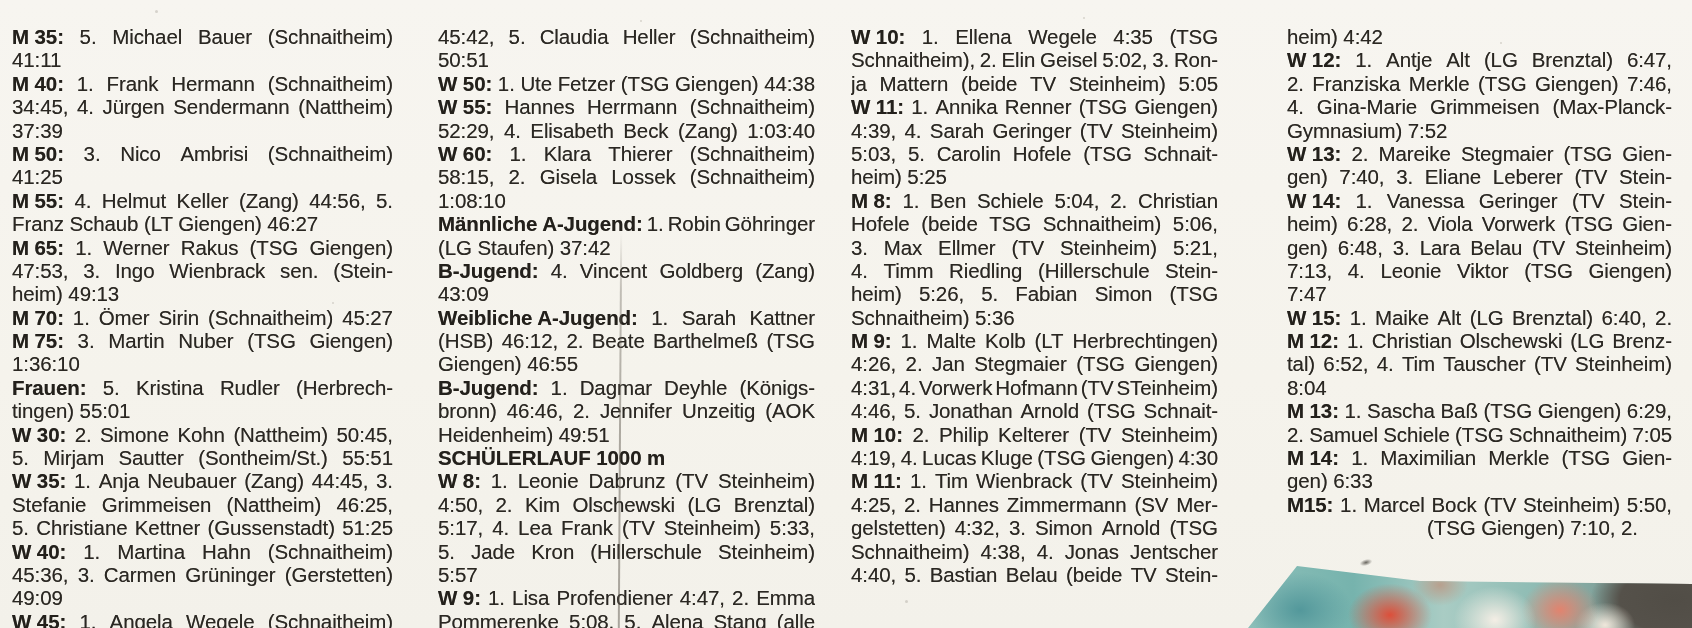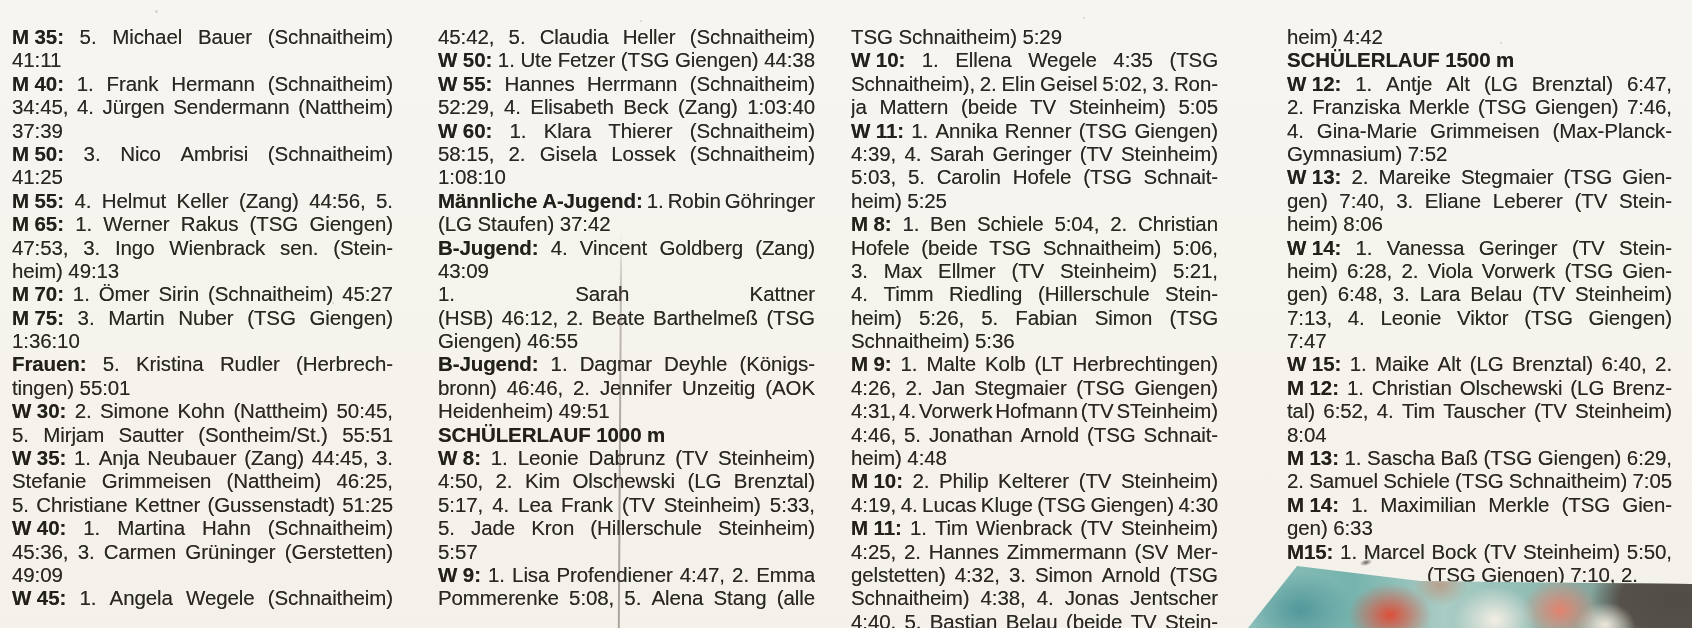--- a/index.html
+++ b/index.html
@@ -90,20 +90,21 @@
       <div class="line l">41:25</div>
       <div class="line j">
         <span class="b">M 55:</span>
         <span>4.</span>
         <span>Helmut</span>
         <span>Keller</span>
         <span>(Zang)</span>
         <span>44:56,</span>
         <span>5.</span>
       </div>
+      <div class="line l">Franz Schaub (LT Giengen) 46:27</div>
       <div class="line j">
         <span class="b">M 65:</span>
         <span>1.</span>
         <span>Werner</span>
         <span>Rakus</span>
         <span>(TSG</span>
         <span>Giengen)</span>
       </div>
       <div class="line j">
         <span>47:53,</span>
@@ -200,20 +201,21 @@
       </div>
     </div>
   <div class="col col-2">
       <div class="line j">
         <span>45:42,</span>
         <span>5.</span>
         <span>Claudia</span>
         <span>Heller</span>
         <span>(Schnaitheim)</span>
       </div>
+      <div class="line l">50:51</div>
       <div class="line j">
         <span class="b">W 50:</span>
         <span>1.</span>
         <span>Ute</span>
         <span>Fetzer</span>
         <span>(TSG</span>
         <span>Giengen)</span>
         <span>44:38</span>
       </div>
       <div class="line j">
@@ -254,20 +256,21 @@
       <div class="line l">(LG Staufen) 37:42</div>
       <div class="line j">
         <span class="b">B-Jugend:</span>
         <span>4.</span>
         <span>Vincent</span>
         <span>Goldberg</span>
         <span>(Zang)</span>
       </div>
       <div class="line l">43:09</div>
       <div class="line j">
+        <span class="b">Weibliche A-Jugend:</span>
         <span>1.</span>
         <span>Sarah</span>
         <span>Kattner</span>
       </div>
       <div class="line j">
         <span>(HSB)</span>
         <span>46:12,</span>
         <span>2.</span>
         <span>Beate</span>
         <span>Barthelmeß</span>
@@ -336,21 +339,20 @@
       <div class="line j">
         <span>Pommerenke</span>
         <span>5:08,</span>
         <span>5.</span>
         <span>Alena</span>
         <span>Stang</span>
         <span>(alle</span>
       </div>
     </div>
   <div class="col col-3">
-      <div class="line l">TSG Schnaitheim) 5:29</div>
       <div class="line j">
         <span class="b">W 10:</span>
         <span>1.</span>
         <span>Ellena</span>
         <span>Wegele</span>
         <span>4:35</span>
         <span>(TSG</span>
       </div>
       <div class="line j">
         <span>Schnaitheim),</span>
@@ -459,21 +461,20 @@
         <span>STeinheim)</span>
       </div>
       <div class="line j">
         <span>4:46,</span>
         <span>5.</span>
         <span>Jonathan</span>
         <span>Arnold</span>
         <span>(TSG</span>
         <span>Schnait-</span>
       </div>
-      <div class="line l">heim) 4:48</div>
       <div class="line j">
         <span class="b">M 10:</span>
         <span>2.</span>
         <span>Philip</span>
         <span>Kelterer</span>
         <span>(TV</span>
         <span>Steinheim)</span>
       </div>
       <div class="line j">
         <span>4:19,</span>
@@ -520,21 +521,20 @@
         <span>5.</span>
         <span>Bastian</span>
         <span>Belau</span>
         <span>(beide</span>
         <span>TV</span>
         <span>Stein-</span>
       </div>
     </div>
   <div class="col col-4">
       <div class="line l">heim) 4:42</div>
-      <div class="line l"><span class="b">SCHÜLERLAUF 1500 m</span></div>
       <div class="line j">
         <span class="b">W 12:</span>
         <span>1.</span>
         <span>Antje</span>
         <span>Alt</span>
         <span>(LG</span>
         <span>Brenztal)</span>
         <span>6:47,</span>
       </div>
       <div class="line j">
@@ -562,21 +562,20 @@
       </div>
       <div class="line j">
         <span>gen)</span>
         <span>7:40,</span>
         <span>3.</span>
         <span>Eliane</span>
         <span>Leberer</span>
         <span>(TV</span>
         <span>Stein-</span>
       </div>
-      <div class="line l">heim) 8:06</div>
       <div class="line j">
         <span class="b">W 14:</span>
         <span>1.</span>
         <span>Vanessa</span>
         <span>Geringer</span>
         <span>(TV</span>
         <span>Stein-</span>
       </div>
       <div class="line j">
         <span>heim)</span>

